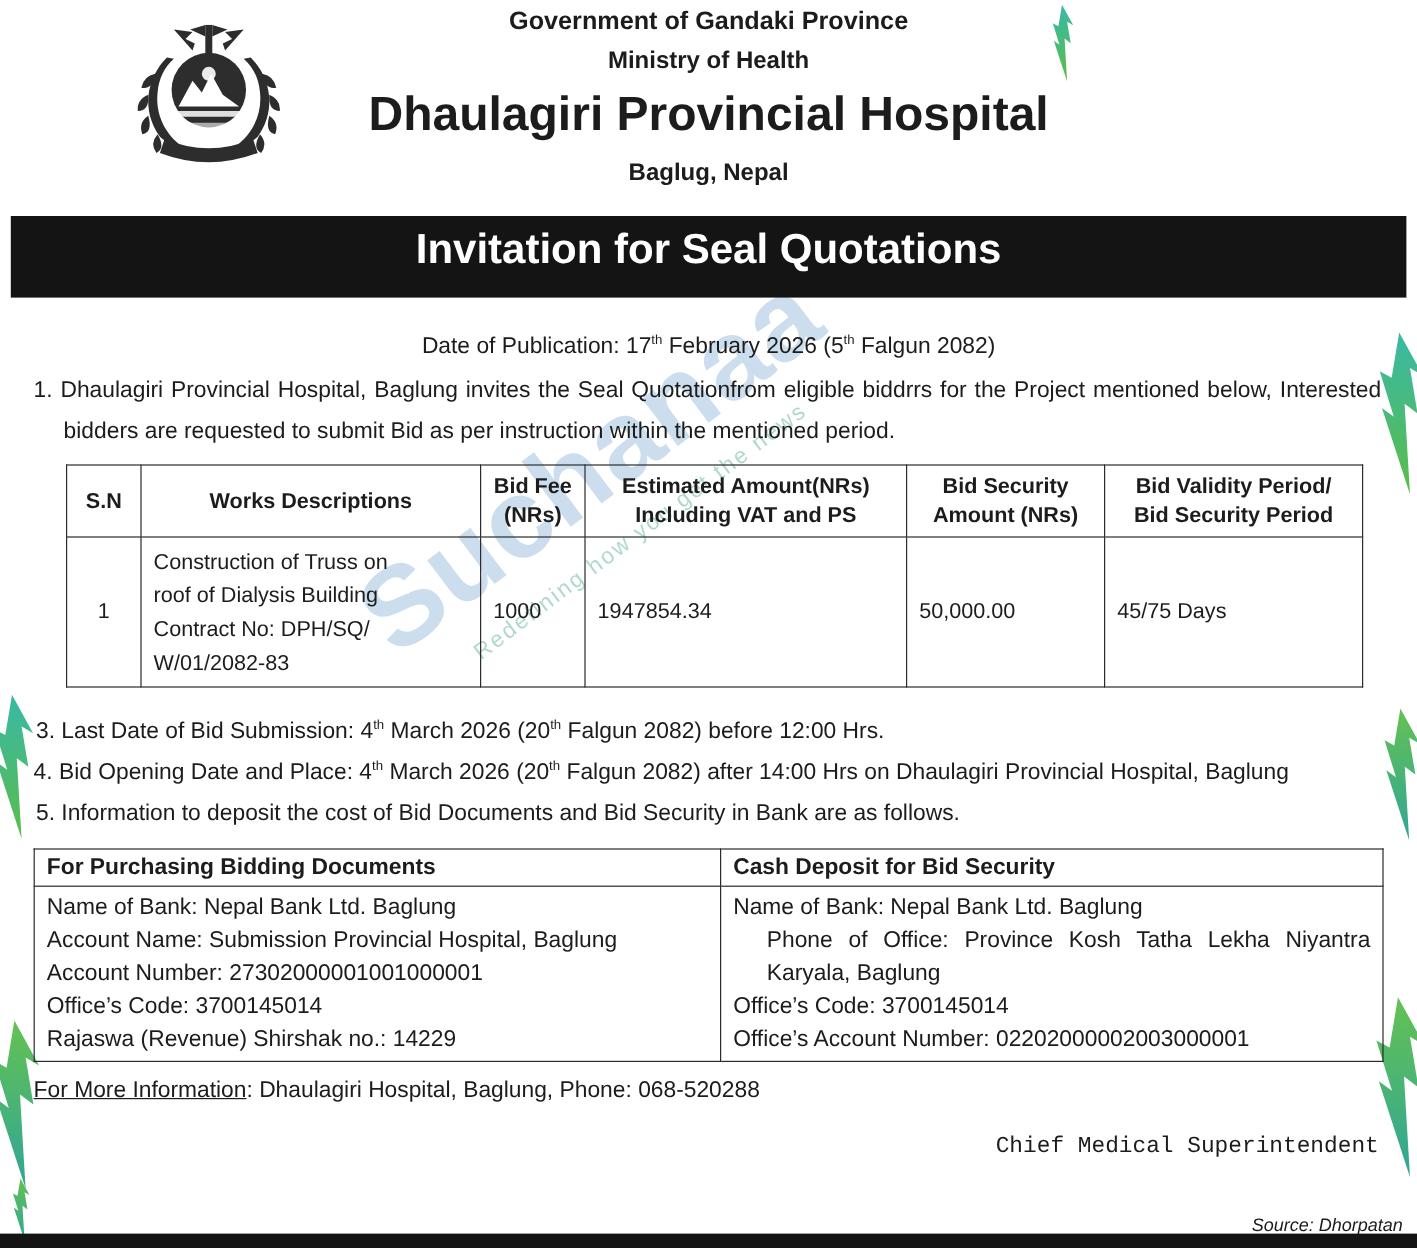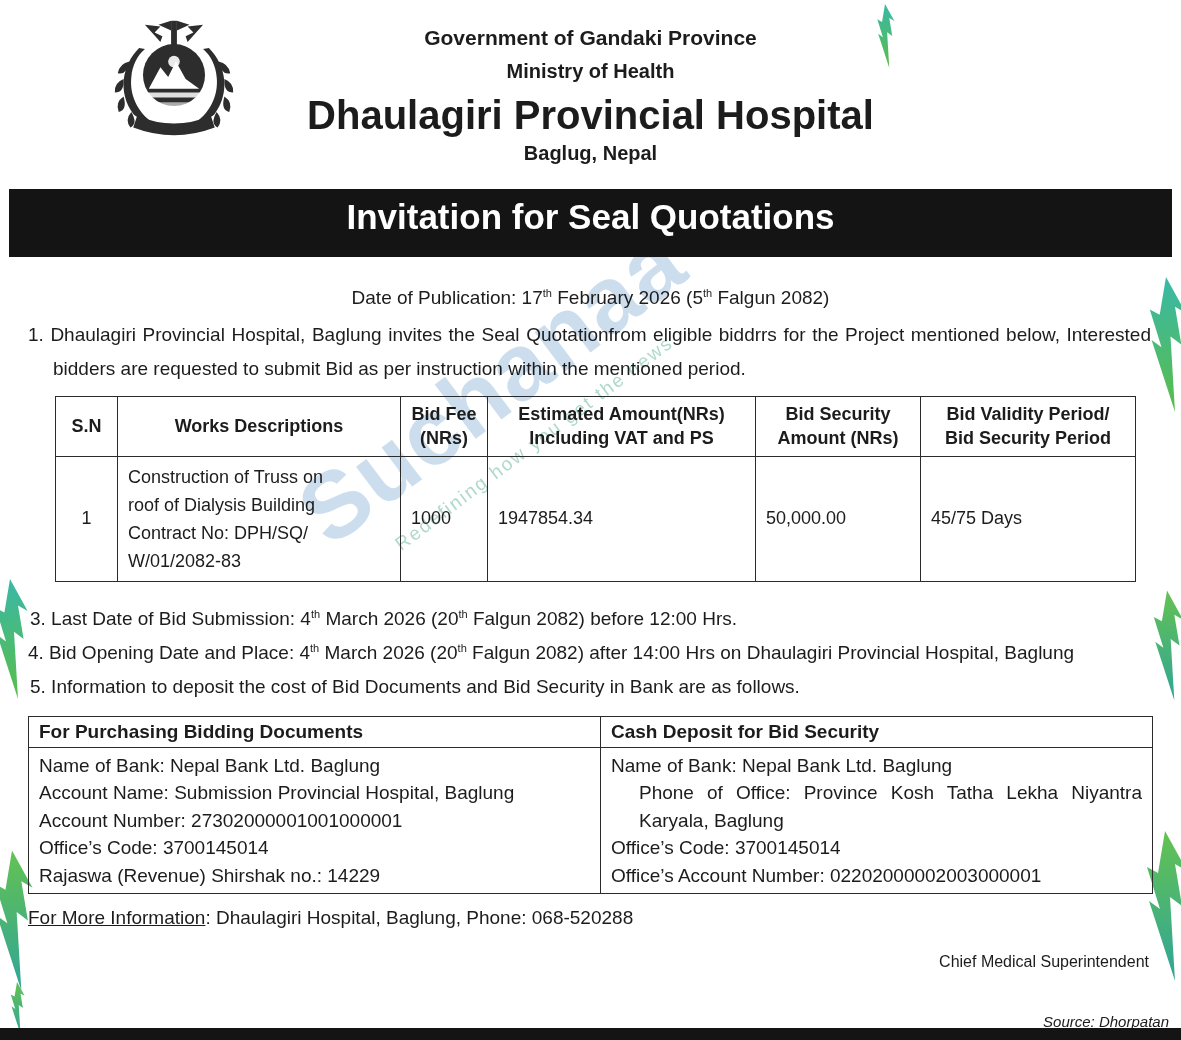--- a/index.html
+++ b/index.html
@@ -9,25 +9,25 @@
 
   
   .watermark { position:absolute; left:250px; top:330px; width:500px; transform:rotate(-37deg); text-align:center; z-index:1; pointer-events:none; }
   .wm-text { font-size:94px; font-weight:bold; letter-spacing:1px; color:rgba(142,182,214,0.45); }
   .wm-tagline { font-size:19px; letter-spacing:2px; margin-top:6px; color:rgba(110,185,160,0.55); }
   .deco { position:absolute; z-index:1; opacity:0.92; }
 
   .content { position:relative; z-index:2; }
 
   
-  .doc-header { position:relative; text-align:center; padding-top:26px; }
+  .doc-header { position:relative; text-align:center; padding-top:6px; }
   .h1 { font-size:21px; font-weight:bold; }
   .h2 { font-size:20px; font-weight:bold; margin-top:10px; }
   .h3 { font-size:40px; font-weight:bold; margin-top:10px; }
-  .h4 { font-size:20px; font-weight:bold; margin-top:4px;text-align:center; }
+  .h4 { font-size:20px; font-weight:bold; margin-top:15px;text-align:center; }
   .logo { position:absolute; left:110px; top:18px; width:128px; height:120px; }
 
   .banner { background:#141414; color:#ffffff; text-align:center; font-size:35px; font-weight:bold; height:68px; line-height:56px; margin:24px 9px 0 9px; }
 
   .pubdate { text-align:center; font-size:19px; margin-top:30px; }
   sup { font-size:0.58em; vertical-align:super; line-height:0; }
 
   .clause { font-size:19px; line-height:34px; margin:0 30px; padding-left:25px; text-indent:-25px; }
   .clause.mt { margin-top:9px; }
   .justify { text-align:justify;margin-left:28px; }
@@ -41,21 +41,21 @@
   .bid-table td.center { text-align:center; }
 
   
   .bank-table { border-collapse:collapse; margin:12px 0 0 28px; width:1124px; table-layout:fixed; }
   .bank-table th, .bank-table td { border:1.5px solid #2b2b2b; font-size:19px; padding:4px 10px; text-align:left; vertical-align:top; }
   .bank-table th { font-weight:bold; }
   .bank-line { line-height:27.5px; }
 
   .more-info { font-size:19px; margin:13px 0 0 28px; }
   .more-info .ul { text-decoration:underline; }
-  .signature { font-size:16px; text-align:right; margin:24px 32px 0 0; }
+  .signature { font-size:19px; text-align:right; margin:24px 32px 0 0;font-family:Liberation Mono, monospace; }
 
   .source { position:absolute; right:12px; bottom:10px; font-style:italic; font-size:15px; z-index:3; }
   .bottom-bar { position:absolute; left:0; bottom:0; width:100%; height:12px; background:#141414; z-index:3; }
 </style>
 </head>
 <body>
 
 <div class="page">
 
   <svg width="0" height="0" style="position:absolute">

